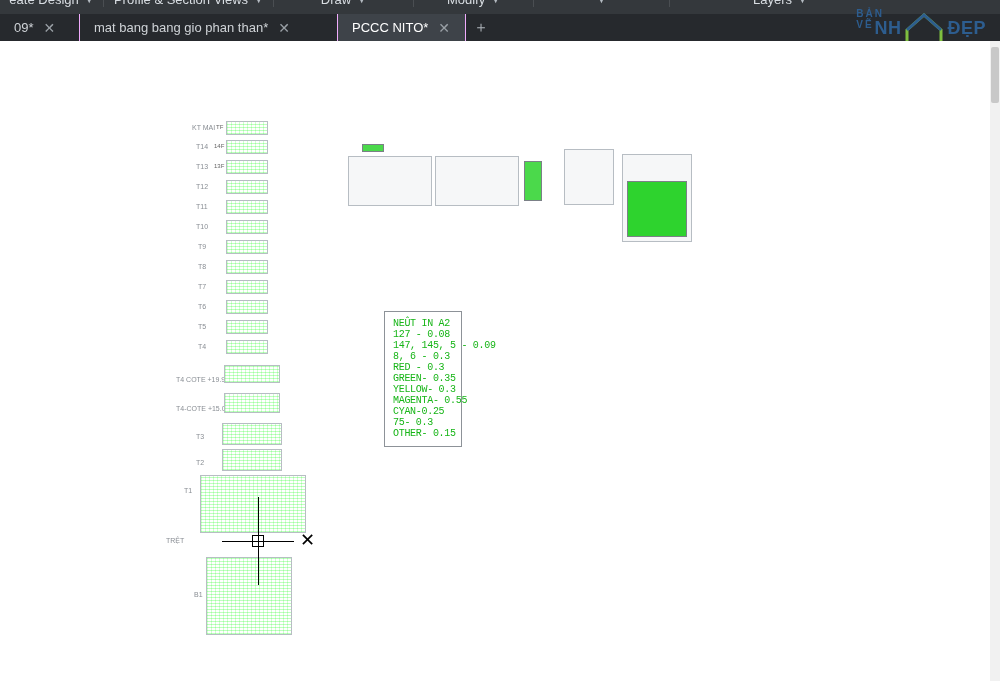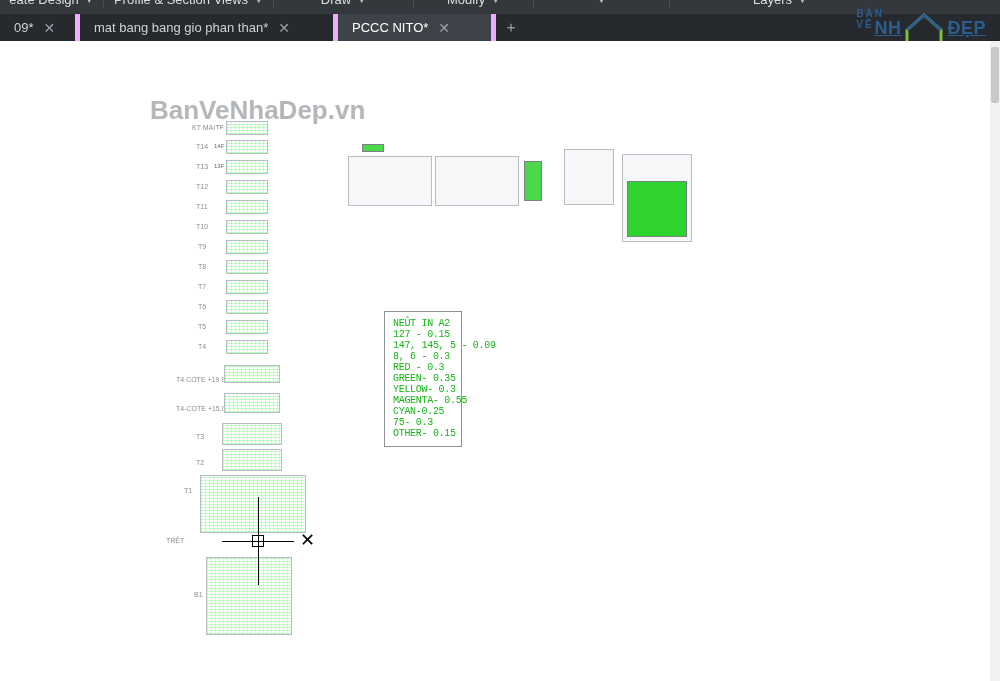--- a/index.html
+++ b/index.html
@@ -41,21 +41,21 @@
       align-items: stretch;
       color: #cfd3d7;
       font-size: 13px;
       position: relative;
     }
     .doctab {
       display: flex;
       align-items: center;
       gap: 10px;
       padding: 0 12px 0 14px;
-      border-right: 5px solid #f0abfc;
+      border-right: 1px solid #f0abfc;
       cursor: pointer;
     }
     .doctab.active { background: #3e4349; color: #fff; }
     .close-x {
       font-size: 14px;
       color: #9aa0a6;
       line-height: 1;
     }
     .add-tab {
       width: 30px;
@@ -69,21 +69,20 @@
       position: absolute;
       right: 14px;
       top: -4px;
       display: flex;
       align-items: center;
       gap: 2px;
       font-weight: 700;
       font-size: 18px;
       color: #2d5d8f;
       letter-spacing: .5px;
-      text-decoration: underline;
     }
     .logo .house {
       width: 42px; height: 36px; position: relative;
     }
     .logo .house svg { width: 100%; height: 100%; }
     .logo .pre  { font-size: 10px; position: absolute; right: 102px; top: -2px; color: #2d5d8f; letter-spacing: 2px; }
     .logo .nh   { color: #2d5d8f; }
     .logo .dep  { color: #2d5d8f; font-weight: 800; }
     
     
@@ -192,21 +191,21 @@
 
 <div class="doctabs">
   <div class="doctab" style="width:80px">
     <span>09*</span>
     <span class="close-x">✕</span>
   </div>
   <div class="doctab" style="width:258px">
     <span>mat bang bang gio phan than*</span>
     <span class="close-x">✕</span>
   </div>
-  <div class="doctab active" style="width:158px">
+  <div class="doctab active" style="width:128px">
     <span>PCCC NITO*</span>
     <span class="close-x">✕</span>
   </div>
   <div class="add-tab">
     <span>＋</span>
   </div>
 
   <div class="logo">
     <span class="pre">BẢN VẼ</span>
     <span class="nh">NH</span>
@@ -215,21 +214,20 @@
           <path d="M4 20 L21 5 L38 20 L38 33 L4 33 Z" fill="none" stroke="#7fbf3f" stroke-width="3"></path>
           <path d="M4 20 L21 5 L38 20" fill="none" stroke="#2d5d8f" stroke-width="3"></path>
         </svg>
     </span>
     <span class="dep">ĐẸP</span>
   </div>
 </div>
 
 <div class="canvas">
 
-  <span class="watermark wm-top">BanVeNhaDep.vn</span>
 
   <div class="lbl" style="left:192px;top:83px">KT MAI</div>
   <div class="thumb" style="left:226px;top:80px;width:42px;height:14px"></div>
   <span class="lbl" style="left:216px;top:83px;font-size:6px;color:#666">TF</span>
 
   <div class="lbl" style="left:196px;top:102px">T14</div>
   <div class="thumb" style="left:226px;top:99px;width:42px;height:14px"></div>
   <span class="lbl" style="left:214px;top:102px;font-size:6px;color:#666">14F</span>
 
   <div class="lbl" style="left:196px;top:122px">T13</div>
@@ -286,21 +284,21 @@
   <div class="thumb green" style="left:362px;top:103px;width:22px;height:8px"></div>
   <div class="thumb light" style="left:348px;top:115px;width:84px;height:50px"></div>
   <div class="thumb light" style="left:435px;top:115px;width:84px;height:50px"></div>
   <div class="thumb green" style="left:524px;top:120px;width:18px;height:40px"></div>
   <div class="thumb light" style="left:564px;top:108px;width:50px;height:56px"></div>
   <div class="thumb light" style="left:622px;top:113px;width:70px;height:88px"></div>
   <div class="thumb green" style="left:627px;top:140px;width:60px;height:56px;background:#2ed32e"></div>
 
   <div class="penblock">
     <div>NEÛT IN A2</div>
-    <div>127 - 0.15</div>
+    <div>127 - 0.08</div>
     <div>147, 145, 5 - 0.09</div>
     <div>8, 6 - 0.3</div>
     <div>RED - 0.3</div>
     <div>GREEN- 0.35</div>
     <div>YELLOW- 0.3</div>
     <div>MAGENTA- 0.55</div>
     <div>CYAN-0.25</div>
     <div>75- 0.3</div>
     <div>OTHER- 0.15</div>
   </div>

